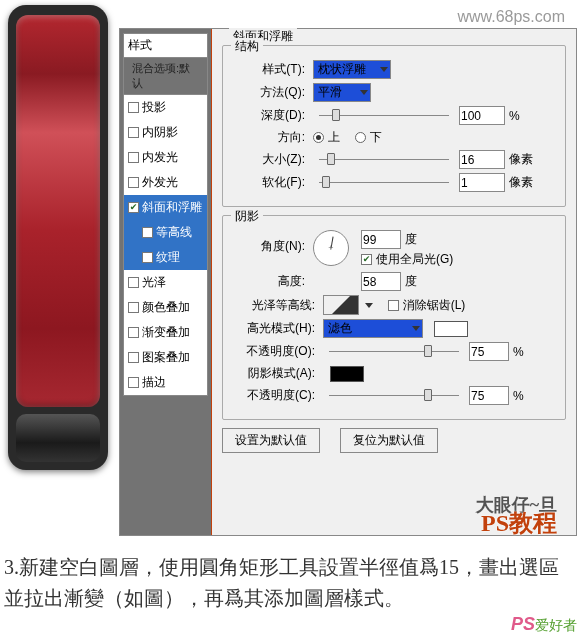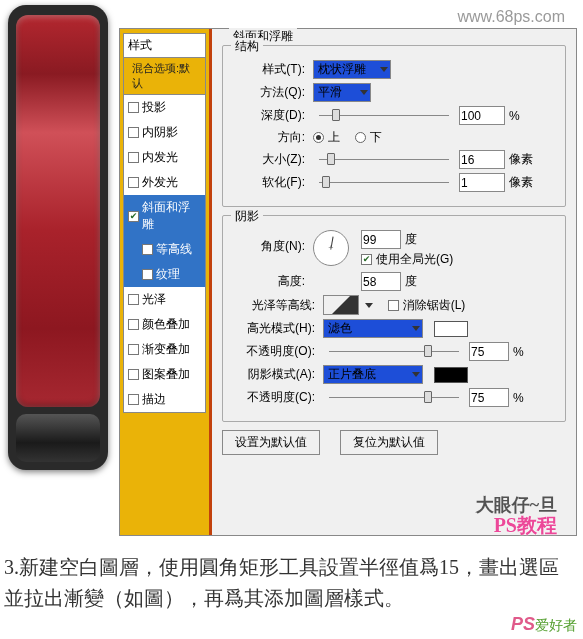--- a/index.html
+++ b/index.html
@@ -3,21 +3,21 @@
 <meta charset="utf-8">
 <style>
 *{box-sizing:border-box;margin:0;padding:0;font-family:"SimSun","Microsoft YaHei",sans-serif}
 body{background:#fff;width:583px;height:639px;position:relative;overflow:hidden}
 .bg-device{position:absolute;left:0;top:0;width:125px;height:480px;z-index:0}
 .device-body{width:100px;height:465px;margin:5px 8px;border-radius:18px;background:#2a2a2a;position:relative;box-shadow:0 2px 6px rgba(0,0,0,0.5)}
 .device-screen{position:absolute;top:10px;left:8px;right:8px;bottom:63px;border-radius:12px;background:linear-gradient(180deg,#b3272f 0%,#8a1a22 15%,#d05058 30%,#a9222b 55%,#8d1720 80%,#a72831 100%);box-shadow:inset 0 2px 6px rgba(255,255,255,0.3),inset 0 -2px 6px rgba(0,0,0,0.4)}
 .device-bottom{position:absolute;bottom:8px;left:8px;right:8px;height:48px;border-radius:10px;background:linear-gradient(180deg,#555 0%,#1a1a1a 60%,#333 100%)}
 .url{position:absolute;top:8px;right:18px;color:#9a9a9a;font-size:16px;font-family:Arial,sans-serif}
 .dialog{position:absolute;left:119px;top:28px;width:458px;height:508px;background:#f0f0f0;border:1px solid #888;display:flex;font-size:12px;z-index:2}
-.styles-col{width:92px;border-right:3px solid #c2410c;background:#eab308}
+.styles-col{width:92px;border-right:1px solid #c2410c;background:#737373}
 .styles-hdr{border:1px solid #888;margin:4px 3px 0 3px;padding:3px 4px;background:#fff;font-size:12px}
 .styles-sub{border:1px solid #888;border-top:none;margin:0 3px;padding:3px 8px;font-size:11px;color:#222}
 .styles-list{border:1px solid #888;border-top:none;margin:0 3px 3px 3px;background:#fff}
 .style-item{display:flex;align-items:center;padding:4px 4px;font-size:12px;gap:3px;cursor:default}
 .style-item.selected{background:#3173c6;color:#fff}
 .style-sub{padding-left:18px}
 .cb{width:11px;height:11px;border:1px solid #777;background:#fff;display:inline-flex;align-items:center;justify-content:center;font-size:9px;line-height:1;color:#2a6b2a}
 .cb.checked::before{content:"✔"}
 .main-col{flex:1;padding:8px 10px 8px 10px;position:relative}
 .grp{border:1px solid #aaa;border-radius:2px;margin-bottom:8px;padding:10px 10px 10px 12px;position:relative}
@@ -39,21 +39,21 @@
 .angle-ctl::after{content:"+";position:absolute;top:50%;left:50%;transform:translate(-50%,-50%);font-size:9px;color:#666}
 .contour{width:36px;height:20px;border:1px solid #888;background:linear-gradient(135deg,#f0f0f0 0%,#f0f0f0 49%,#333 51%,#333 100%);display:inline-block}
 .contour-arr{border-left:4px solid transparent;border-right:4px solid transparent;border-top:5px solid #333;display:inline-block;margin-left:2px;vertical-align:middle}
 .swatch{width:34px;height:16px;border:1px solid #555;display:inline-block}
 .swatch.white{background:#fff}
 .swatch.black{background:#000}
 .btn-row{display:flex;gap:20px;justify-content:flex-start;margin-top:2px}
 .btn{border:1px solid #888;background:#f0f0f0;padding:3px 12px;font-size:12px;cursor:default}
 .tutorial{position:absolute;left:4px;top:552px;right:10px;font-size:20px;line-height:1.55;color:#333;font-family:"SimSun",serif}
 .wm1{position:absolute;right:26px;bottom:122px;font-size:18px;font-weight:bold;color:rgba(30,30,30,0.75);font-family:"Microsoft YaHei";z-index:5}
-.wm2{position:absolute;right:26px;bottom:100px;font-size:20px;font-weight:bold;color:#ec4899;font-family:"Microsoft YaHei";z-index:5;text-shadow:0 0 2px #fff}
+.wm2{position:absolute;right:26px;bottom:100px;font-size:24px;font-weight:bold;color:#c2410c;font-family:"Microsoft YaHei";z-index:5;text-shadow:0 0 2px #fff}
 .wm3{position:absolute;right:6px;bottom:4px;font-size:14px;color:#55a030;font-family:"Microsoft YaHei";z-index:5}
 .wm3 b{color:#e05a8a;font-style:italic;font-size:18px;font-weight:bold}
 </style>
 </head>
 <body>
 
 <div class="bg-device">
   <div class="device-body">
     <div class="device-screen"></div>
     <div class="device-bottom"></div>
@@ -192,24 +192,21 @@
             <span class="arr"></span>
           </span>&nbsp;<span class="swatch white"></span></div>
       <div class="row">
           <span class="lbl" style="width:84px">不透明度(O):</span>
           <span class="slider">
             <span class="thumb" style="left:73%"></span>
           </span>
           <input class="txt sm" value="75" style="">
           <span>%</span>
         </div>
-      <div class="row"><span class="lbl" style="width:84px">阴影模式(A):</span><span class="combo" style="min-width:100px">
-            <span>正片叠底</span>
-            <span class="arr"></span>
-          </span>&nbsp;<span class="swatch black"></span></div>
+      <div class="row"><span class="lbl" style="width:84px">阴影模式(A):</span>&nbsp;<span class="swatch black"></span></div>
       <div class="row">
           <span class="lbl" style="width:84px">不透明度(C):</span>
           <span class="slider">
             <span class="thumb" style="left:73%"></span>
           </span>
           <input class="txt sm" value="75" style="">
           <span>%</span>
         </div>
     </div>
 

